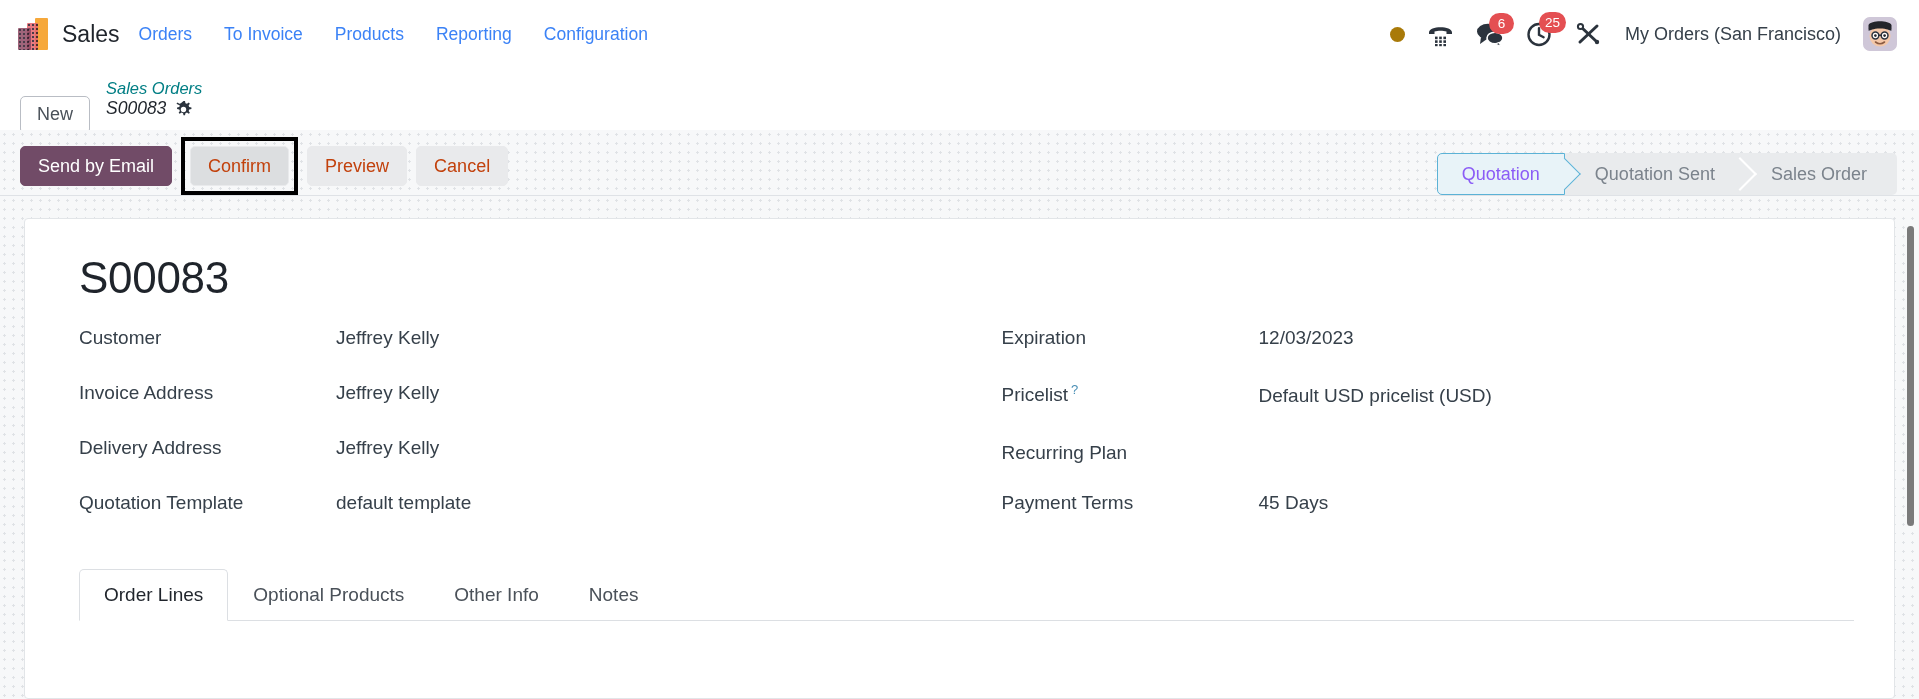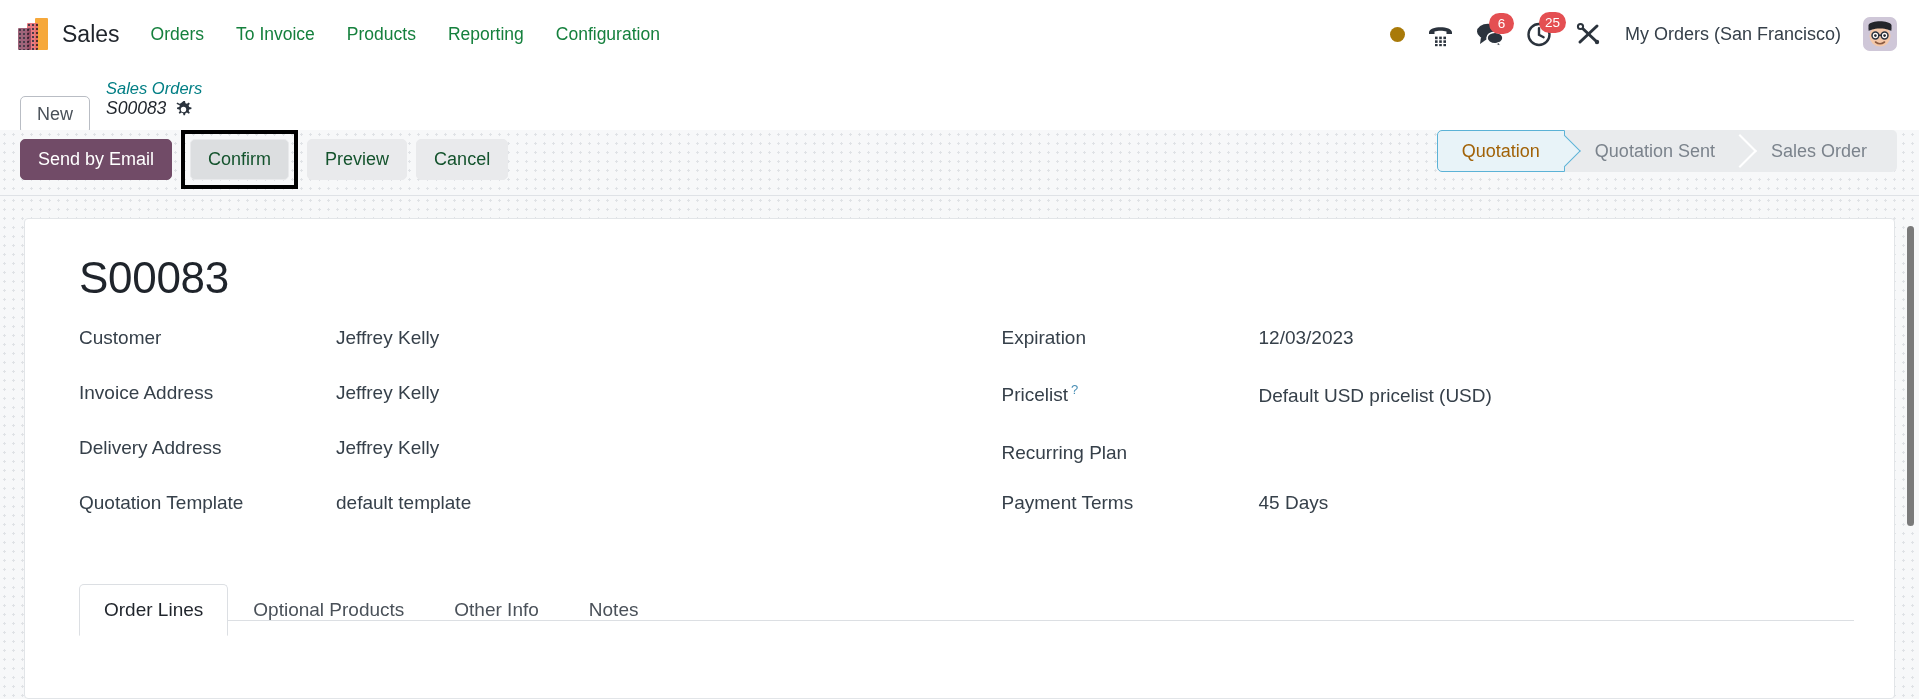--- a/index.html
+++ b/index.html
@@ -35,28 +35,28 @@
   .bar-c { left: 17px; bottom: 0; width: 13px; height: 32px; background: #f6a83b; }
   .dots-a, .dots-b {
     background-image: radial-gradient(#2b1b2b 1px, transparent 1.1px);
     background-size: 4px 4px;
     opacity: .85;
   }
 
   .app-name {
     font-size: 23px;
     color: #1f242b;
-    margin-right: 30px;
+    margin-right: 18px;
     white-space: nowrap;
   }
 
   .nav-menu { display: flex; align-items: center; gap: 30px; }
   .nav-item {
     font-size: 17.5px;
-    color: #15803d;
+    color: #3b82f6;
     white-space: nowrap;
     cursor: pointer;
     padding: 4px 1px;
   }
 
   .nav-right {
     margin-left: auto;
     display: flex;
     align-items: center;
     gap: 22px;
@@ -161,39 +161,39 @@
   .chev.right { transform: rotate(45deg); margin-right: 4px; }
 
   
   .cp-actions {
     height: 66px;
     background: #f7f8f9;
     background-image: radial-gradient(rgba(110,120,135,.17) 1px, transparent 1.2px);
     background-size: 9px 9px;
     border-bottom: 1px solid #dfe2e6;
     display: flex;
-    align-items: flex-start;
+    align-items: flex-end;
     padding: 0 22px 0 20px;
     position: relative;
   }
 
   .btn-group { display: flex; align-items: center; gap: 9px; }
 
   .btn {
     font-family: inherit;
     font-size: 18px;
     border-radius: 5px;
     border: 1px solid transparent;
     padding: 8px 17px;
     cursor: pointer;
     line-height: 1.25;
     white-space: nowrap;
   }
   .btn-primary { background: #714b67; color: #ffffff; border-color: #714b67; }
-  .btn-secondary { background: #e9eaec; color: #14532d; border-color: #e9eaec; }
+  .btn-secondary { background: #e9eaec; color: #c2410c; border-color: #e9eaec; }
 
   .focus-wrap {
     position: relative;
     display: inline-flex;
     padding: 5px;
     border: 4px solid #000000;
     background: transparent;
   }
   .focus-wrap .btn { background: #dcdee0; }
 
@@ -223,21 +223,21 @@
     top: 50%;
     width: 22px; height: 22px;
     background: inherit;
     transform: translateY(-50%) rotate(45deg);
     z-index: 1;
     border-right: 2px solid #ffffff;
     border-top: 2px solid #ffffff;
   }
   .status-step.is-active {
     background: #e8f3f8;
-    color: #a16207;
+    color: #8b5cf6;
     border: 1px solid #5bb2d6;
     border-radius: 5px 0 0 5px;
     z-index: 3;
     padding: 0 24px 0 24px;
   }
   .status-step.is-active::after {
     border-right: 1px solid #5bb2d6;
     border-top: 1px solid #5bb2d6;
     background: #e8f3f8;
     right: -12px;
@@ -325,21 +325,21 @@
   .tab {
     font-size: 19px;
     color: #4a5159;
     padding: 13px 24px;
     cursor: pointer;
     border: 1px solid transparent;
     border-radius: 5px 5px 0 0;
     line-height: 1.3;
     white-space: nowrap;
     position: relative;
-    top: 16px;
+    top: 1px;
   }
   .tab.is-active {
     color: #1f242b;
     background: #ffffff;
     border-color: #dcdfe3;
     border-bottom-color: #ffffff;
   }
 
   
   .scrollbar-track {

